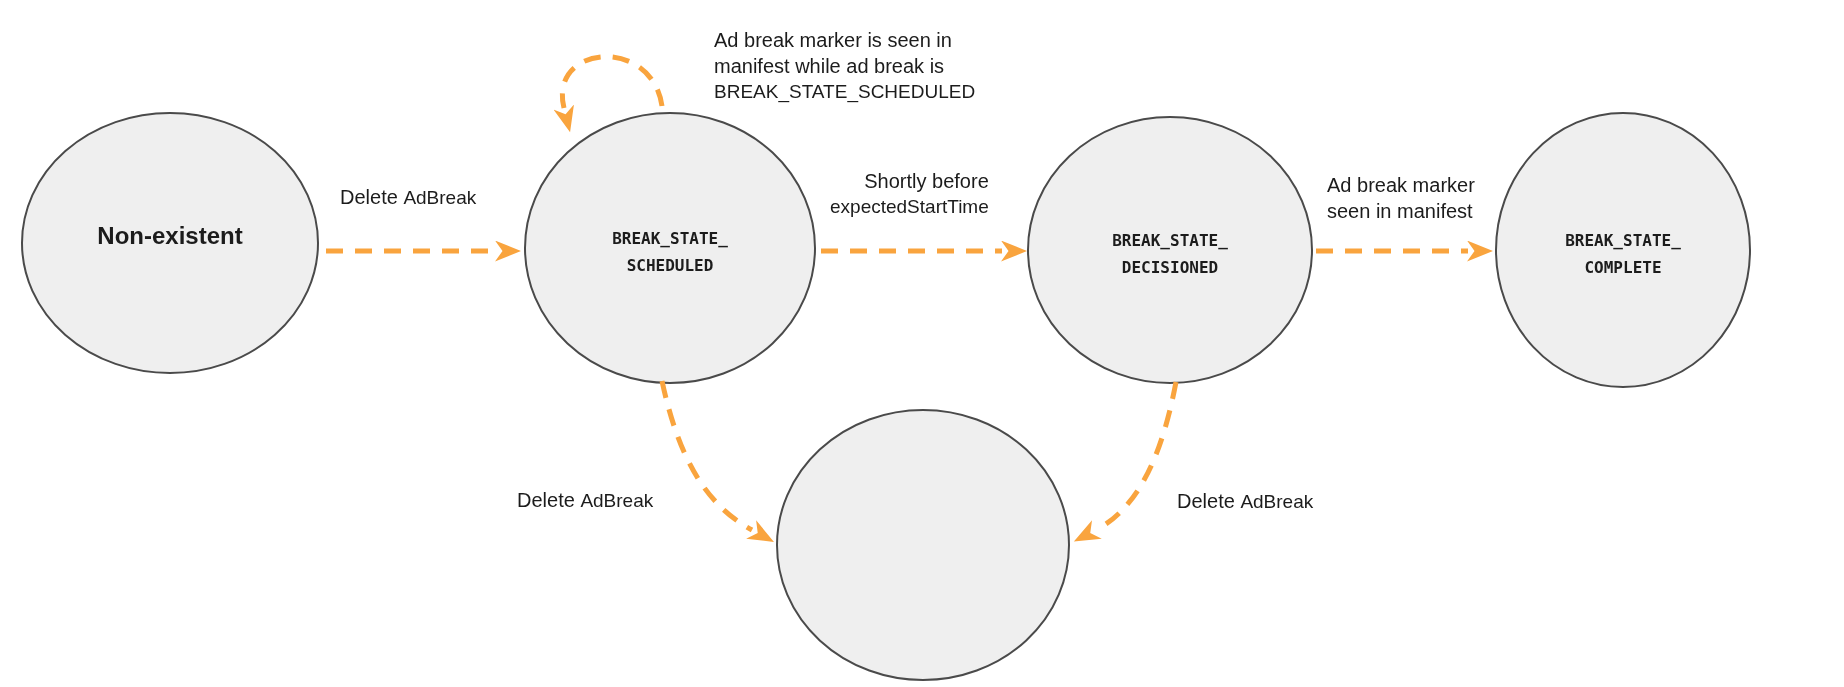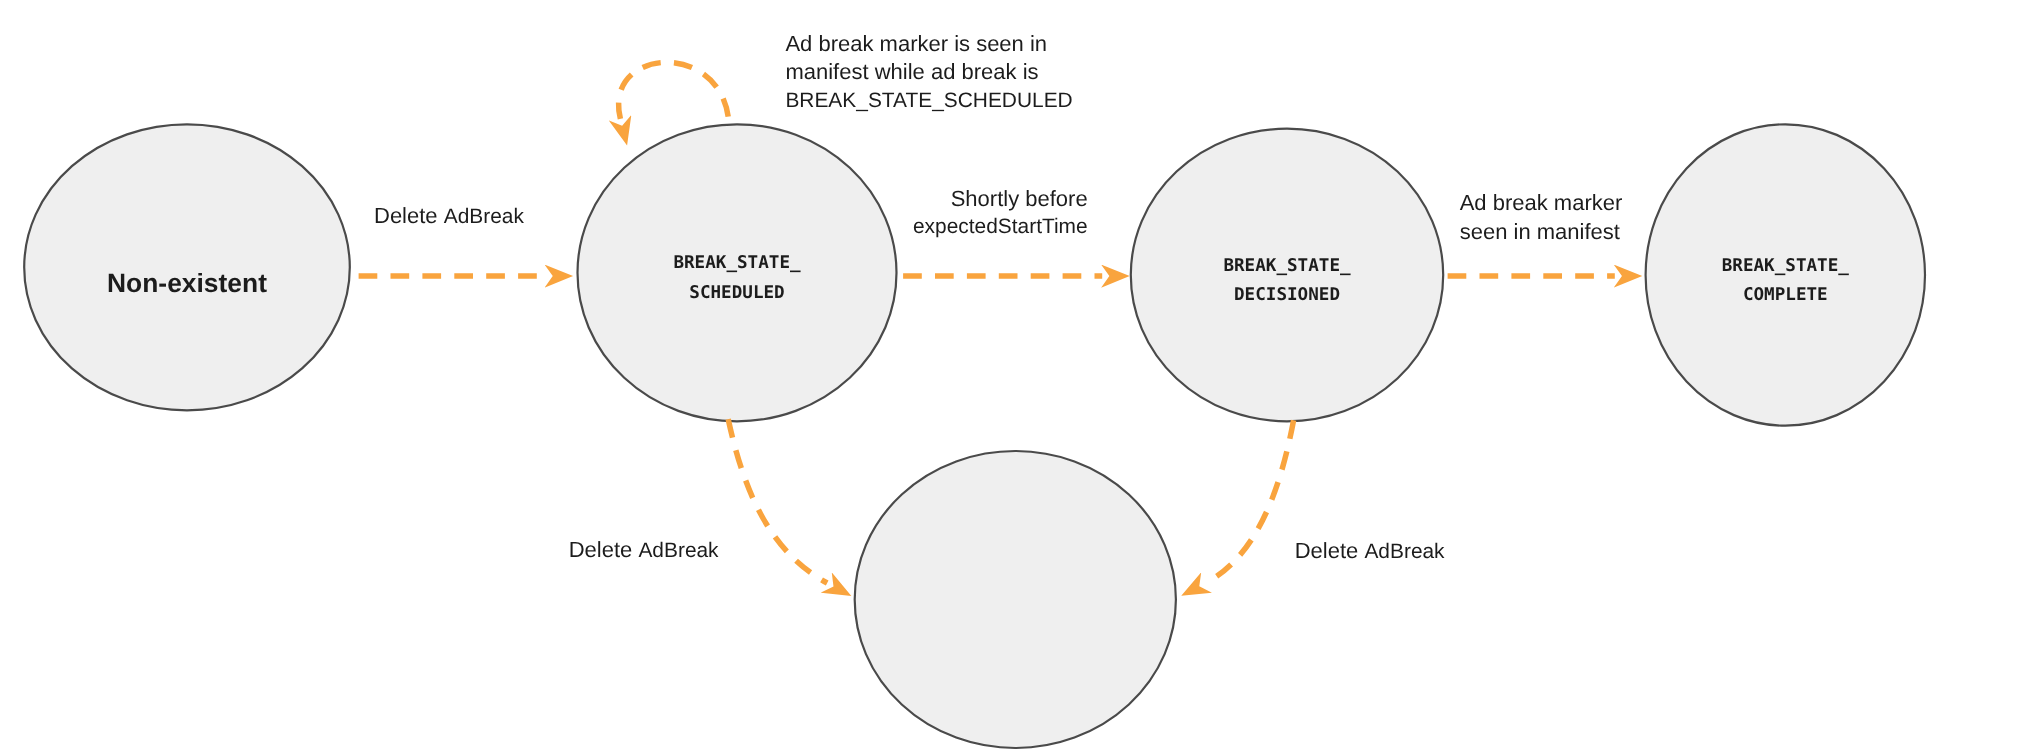--- a/index.html
+++ b/index.html
@@ -72,21 +72,21 @@
     <ellipse class="node-ellipse" cx="923" cy="545" rx="146" ry="135"></ellipse>
 
     <path class="edge-path" d="M 326 251 L 496 251" marker-end="url(#arrowhead)"></path>
     <path class="edge-path" d="M 662 106 C 652 36, 548 44, 564 108" marker-end="url(#arrowhead)"></path>
     <path class="edge-path" d="M 821 251 L 1002 251" marker-end="url(#arrowhead)"></path>
     <path class="edge-path" d="M 1316 251 L 1468 251" marker-end="url(#arrowhead)"></path>
     <path class="edge-path" d="M 662 381 C 678 455, 704 504, 752 530" marker-end="url(#arrowhead)"></path>
     <path class="edge-path" d="M 1176 382 C 1162 456, 1138 508, 1096 530" marker-end="url(#arrowhead)"></path>
   </svg>
 
-  <div class="node-label plain" style="left:20px; top:244px;">
+  <div class="node-label plain" style="left:20px; top:222px;">
     <div>Non-existent</div>
   </div>
 
   <div class="node-label mono" style="left:520px; top:225px;">
     <div>BREAK_STATE_</div>
     <div>SCHEDULED</div>
   </div>
 
   <div class="node-label mono" style="left:1020px; top:227px;">
     <div>BREAK_STATE_</div>

